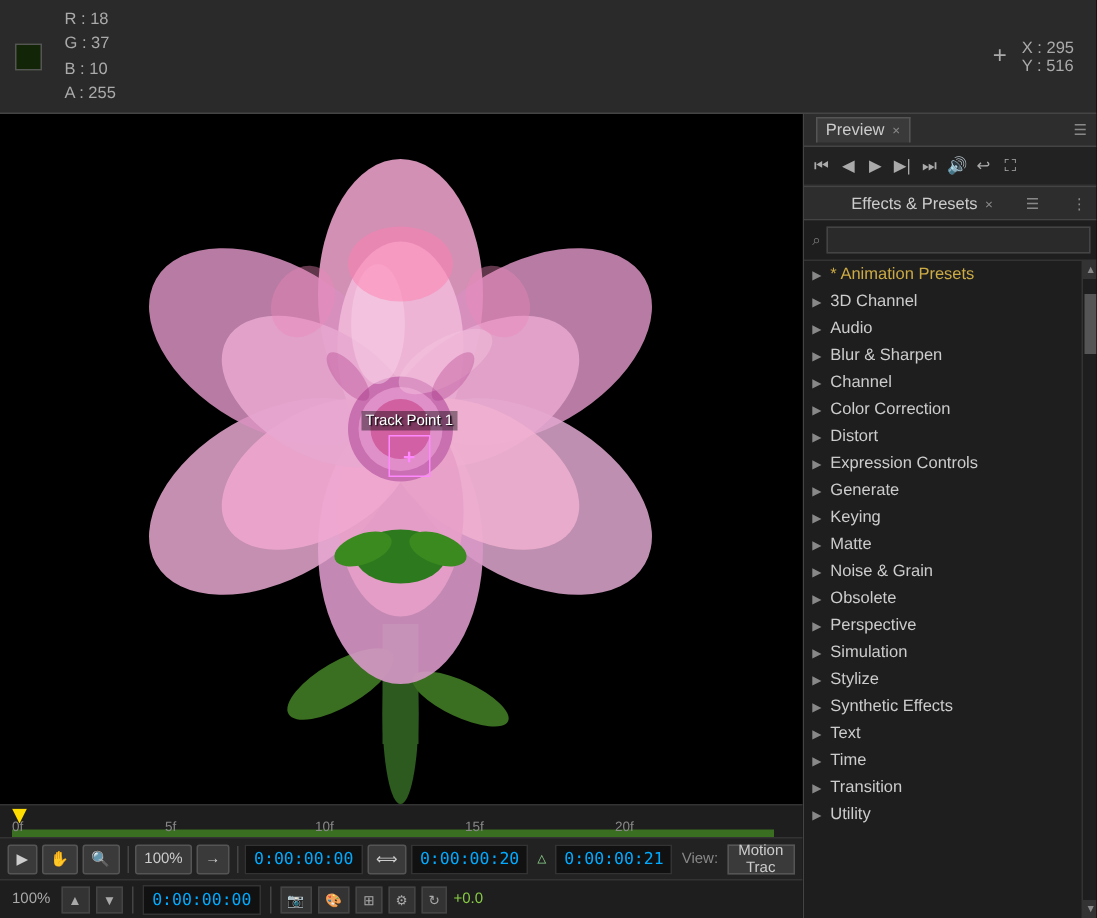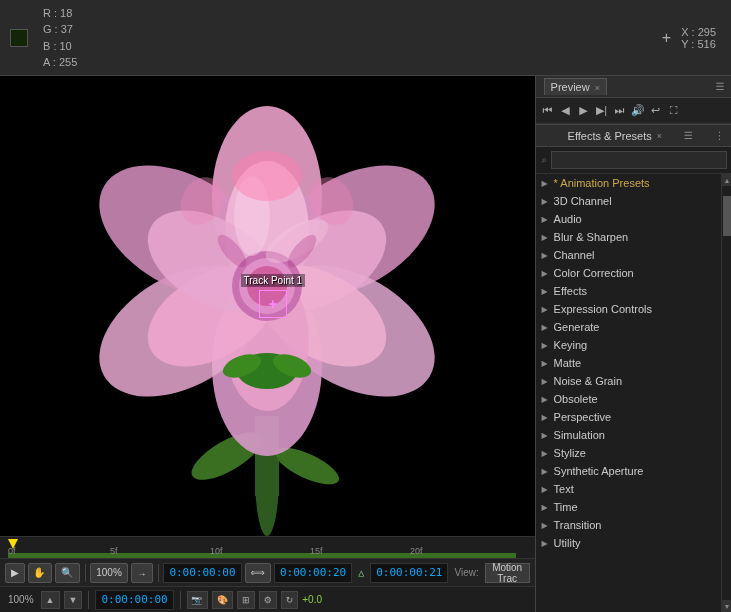--- a/index.html
+++ b/index.html
@@ -634,21 +634,21 @@
             <div class="effect-item">
               <span class="effect-triangle">▶</span>
               <span class="effect-name">Channel</span>
             </div>
             <div class="effect-item">
               <span class="effect-triangle">▶</span>
               <span class="effect-name">Color Correction</span>
             </div>
             <div class="effect-item">
               <span class="effect-triangle">▶</span>
-              <span class="effect-name">Effects</span>
+              <span class="effect-name">Distort</span>
             </div>
             <div class="effect-item">
               <span class="effect-triangle">▶</span>
               <span class="effect-name">Expression Controls</span>
             </div>
             <div class="effect-item">
               <span class="effect-triangle">▶</span>
               <span class="effect-name">Generate</span>
             </div>
             <div class="effect-item">
@@ -674,21 +674,21 @@
             <div class="effect-item">
               <span class="effect-triangle">▶</span>
               <span class="effect-name">Simulation</span>
             </div>
             <div class="effect-item">
               <span class="effect-triangle">▶</span>
               <span class="effect-name">Stylize</span>
             </div>
             <div class="effect-item">
               <span class="effect-triangle">▶</span>
-              <span class="effect-name">Synthetic Aperture</span>
+              <span class="effect-name">Synthetic Effects</span>
             </div>
             <div class="effect-item">
               <span class="effect-triangle">▶</span>
               <span class="effect-name">Text</span>
             </div>
             <div class="effect-item">
               <span class="effect-triangle">▶</span>
               <span class="effect-name">Time</span>
             </div>
             <div class="effect-item">

